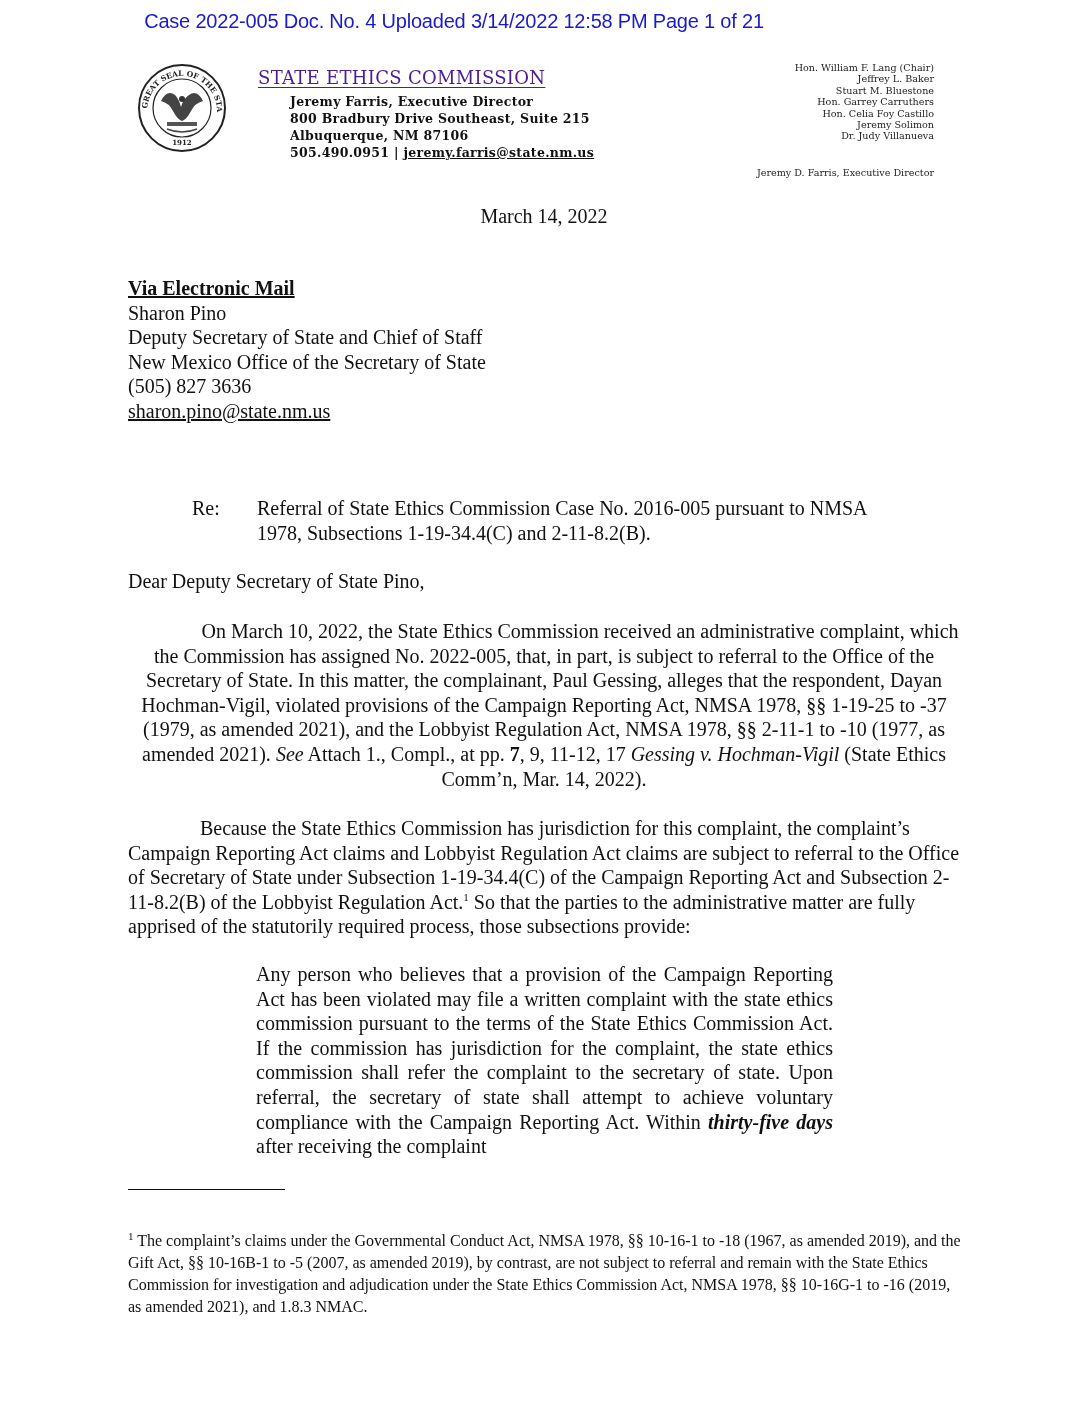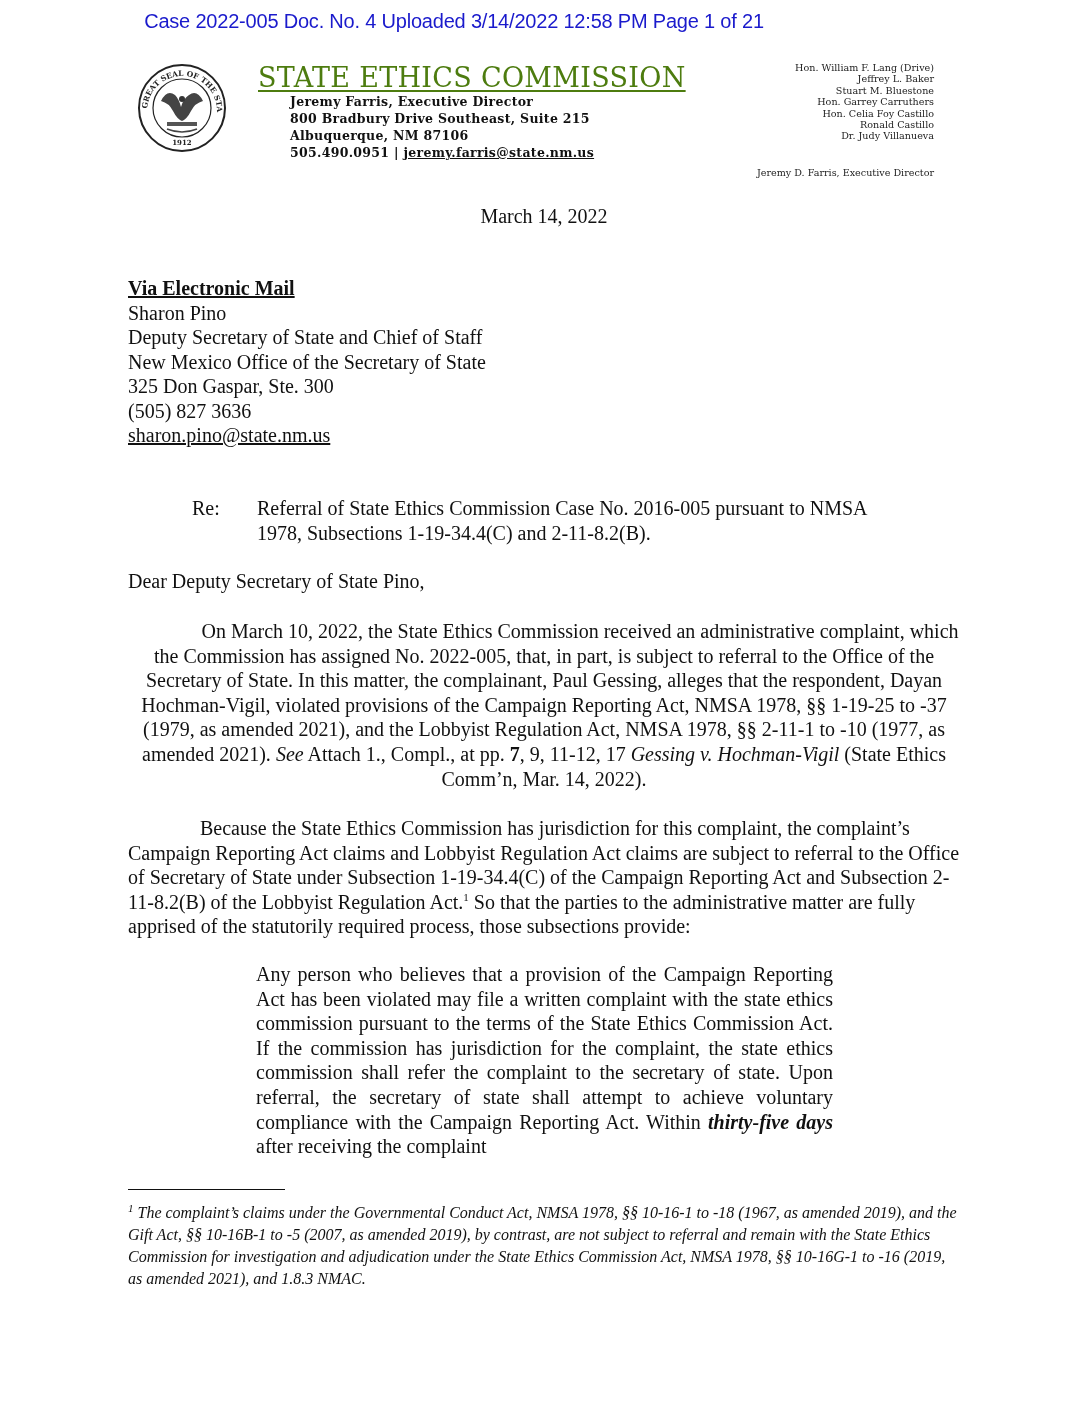--- a/index.html
+++ b/index.html
@@ -4,21 +4,21 @@
 <style>
   html, body { margin: 0; padding: 0; background: #ffffff; }
   body { width: 1088px; height: 1408px; position: relative; overflow: hidden; font-family: "Liberation Serif", serif; color: #111; }
 
   .stamp { position: absolute; top: 10px; left: 0; width: 908px; text-align: center;
            font-family: "Liberation Sans", sans-serif; font-size: 20px; color: #1a1acc; letter-spacing: -0.2px; }
 
   .seal { position: absolute; left: 137px; top: 63px; width: 90px; height: 90px; }
 
   .lh { position: absolute; left: 258px; top: 63px; font-family: "DejaVu Serif", serif; }
-  .lh-title { font-size: 27px; font-weight: normal; letter-spacing: 0.3px; text-decoration: underline; text-underline-offset: 3px; color: #4d7c0f; line-height: 30px; }
+  .lh-title { font-size: 18px; font-weight: normal; letter-spacing: 0.3px; text-decoration: underline; text-underline-offset: 3px; color: #4c1d95; line-height: 30px; }
   .lh-line { font-size: 12.5px; font-weight: bold; line-height: 17px; letter-spacing: 0.3px; color: #111; margin-left: 32px; }
   .lh-line .email { text-decoration: underline; }
 
   .members { position: absolute; right: 154px; top: 62px; text-align: right; font-family: "DejaVu Serif", serif; font-size: 9.6px; line-height: 11.4px; color: #222; }
   .director { position: absolute; right: 154px; top: 167px; font-family: "DejaVu Serif", serif; font-size: 9.6px; color: #222; }
 
   .date { position: absolute; top: 205px; left: 0; width: 1088px; text-align: center; font-size: 20px; }
 
   .addr { position: absolute; left: 128px; top: 276px; font-size: 20px; line-height: 24.5px; }
   .addr .via { font-weight: bold; text-decoration: underline; }
@@ -31,21 +31,21 @@
 
   .para { position: absolute; left: 128px; width: 832px; font-size: 20px; line-height: 24.6px; text-align: left; }
   .para .indent { display: inline-block; width: 72px; }
   .p1 { top: 619px; text-align: center; }
   .p2 { top: 816px; }
 
   .quote { position: absolute; left: 256px; top: 962px; width: 577px; font-size: 20px; line-height: 24.6px; text-align: justify; }
   .quote .em { font-weight: bold; font-style: italic; }
 
   .fn-rule { position: absolute; left: 128px; top: 1189px; width: 157px; height: 1px; background: #111; }
-  .footnote { position: absolute; left: 128px; top: 1202px; width: 835px; font-size: 16px; line-height: 22px; font-style: italic; }
+  .footnote { position: absolute; left: 128px; top: 1230px; width: 835px; font-size: 16px; line-height: 22px; }
   sup { font-size: 11px; vertical-align: super; line-height: 0; }
   i { font-style: italic; }
   .bold { font-weight: bold; }
 </style>
 </head>
 <body>
 
 <div class="stamp">Case 2022-005 Doc. No. 4 Uploaded 3/14/2022 12:58 PM Page 1 of 21</div>
 
 <div class="seal">
@@ -72,38 +72,37 @@
   <div class="lh-line">800 Bradbury Drive Southeast, Suite 215</div>
   <div class="lh-line">Albuquerque, NM 87106</div>
   <div class="lh-line">
     <span>505.490.0951</span>
     <span>|</span>
     <span class="email">jeremy.farris@state.nm.us</span>
   </div>
 </div>
 
 <div class="members">
-  <div>Hon. William F. Lang (Drive)</div>
+  <div>Hon. William F. Lang (Chair)</div>
   <div>Jeffrey L. Baker</div>
   <div>Stuart M. Bluestone</div>
   <div>Hon. Garrey Carruthers</div>
   <div>Hon. Celia Foy Castillo</div>
-  <div>Ronald Castillo</div>
+  <div>Jeremy Solimon</div>
   <div>Dr. Judy Villanueva</div>
 </div>
 <div class="director">Jeremy D. Farris, Executive Director</div>
 
 <div class="date">March 14, 2022</div>
 
 <div class="addr">
   <div class="via">Via Electronic Mail</div>
   <div>Sharon Pino</div>
   <div>Deputy Secretary of State and Chief of Staff</div>
   <div>New Mexico Office of the Secretary of State</div>
-  <div>325 Don Gaspar, Ste. 300</div>
   <div>(505) 827 3636</div>
   <div class="mail">sharon.pino@state.nm.us</div>
 </div>
 
 <div class="re">Re:</div>
 <div class="re-body">
   <div>Referral of State Ethics Commission Case No. 2016-005 pursuant to NMSA</div>
   <div>1978, Subsections 1-19-34.4(C) and 2-11-8.2(B).</div>
 </div>
 

